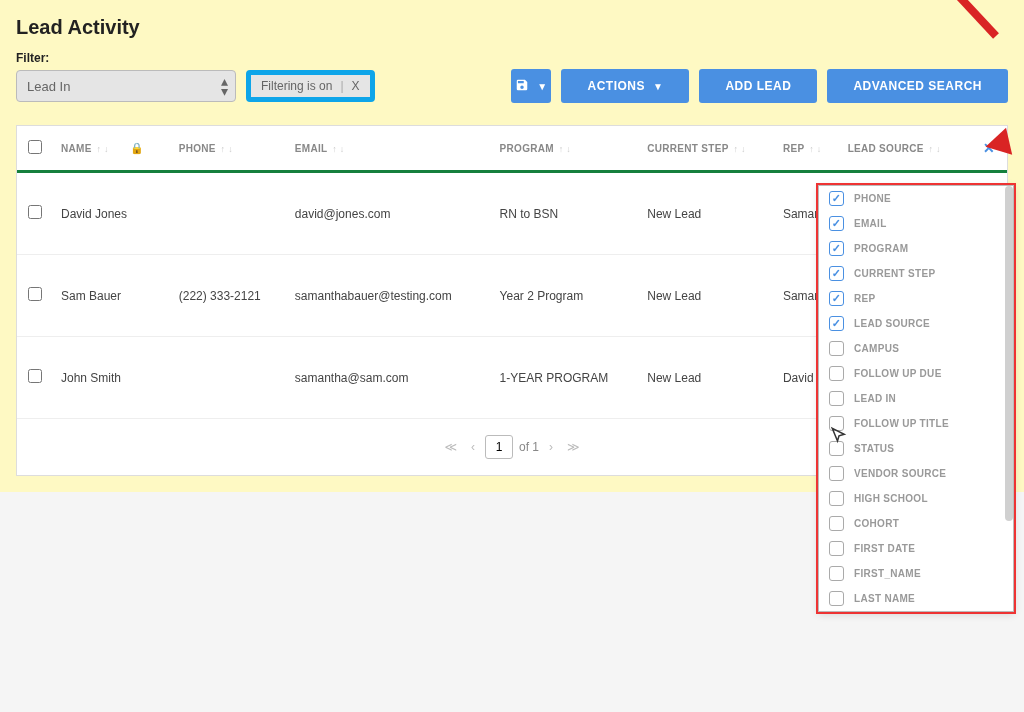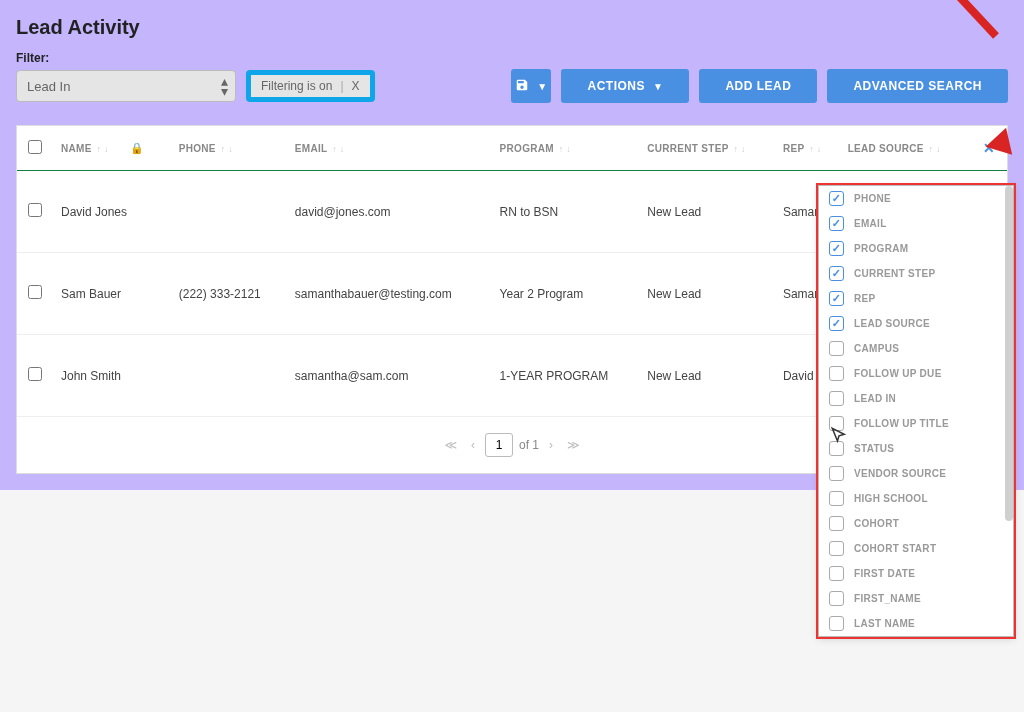--- a/index.html
+++ b/index.html
@@ -1,37 +1,37 @@
 <!DOCTYPE html>
 <html><head>
   <meta charset="utf-8">
   <style>
     * { margin: 0; padding: 0; box-sizing: border-box; }
     body { font-family: Arial, sans-serif; background: #f5f5f5; width: 1024px; height: 712px; overflow: hidden; position: relative; }
     
-    .page { padding: 16px; background: #c4b5fd; }
+    .page { padding: 16px; background: #fef9c3; }
     .page-title { font-size: 20px; font-weight: bold; color: #222; margin-bottom: 12px; }
     .filter-label { font-size: 12px; font-weight: bold; color: #222; margin-bottom: 4px; }
     
     .toolbar { display: flex; align-items: center; gap: 10px; }
     .select-wrap { position: relative; width: 220px; }
     .select-btn { width: 100%; height: 32px; background: #e5e5e5; border: 1px solid #bbb; border-radius: 4px; padding: 0 28px 0 10px; font-size: 13px; text-align: left; cursor: pointer; color: #666; }
     .select-caret { position: absolute; right: 8px; top: 6px; font-size: 14px; color: #666; line-height: 10px; }
     .filtering-pill { display: flex; align-items: center; background: #e5e5e5; border: 5px solid #0ea5e9; border-radius: 4px; height: 32px; padding: 0 10px; font-size: 12px; color: #666; gap: 8px; }
     .filtering-sep { color: #aaa; }
     .filtering-x { cursor: pointer; font-size: 12px; }
     
     .spacer { flex: 1; }
     .btn { background: #4a90e2; color: #fff; border: none; border-radius: 3px; height: 34px; padding: 0 26px; font-size: 12px; font-weight: 600; letter-spacing: 0.5px; cursor: pointer; display: inline-flex; align-items: center; gap: 8px; }
     .btn .caret { font-size: 10px; }
     .btn-icon { width: 40px; padding: 0; justify-content: center; }
     
     .table-container { background: #fff; margin-top: 22px; border: 1px solid #ddd; }
     table { width: 100%; border-collapse: collapse; }
-    thead th { font-size: 10px; color: #888; font-weight: bold; text-align: left; padding: 14px 8px; border-bottom: 1px solid #15803d; vertical-align: middle; letter-spacing: 0.3px; }
+    thead th { font-size: 10px; color: #888; font-weight: bold; text-align: left; padding: 14px 8px; border-bottom: 3px solid #15803d; vertical-align: middle; letter-spacing: 0.3px; }
     thead th .sort { color: #ccc; font-size: 9px; margin-left: 2px; }
     thead th.chk { width: 36px; text-align: center; }
     .lock-icon { color: #bbb; font-size: 11px; }
     .close-col { text-align: right; color: #4a90e2; cursor: pointer; font-size: 14px; font-weight: bold; padding-right: 12px; }
     
     tbody td { font-size: 12px; color: #444; padding: 32px 8px; border-bottom: 1px solid #eee; }
     tbody td.chk { text-align: center; }
     
     input[type="checkbox"].row-cb { width: 14px; height: 14px; cursor: pointer; }
 
@@ -194,24 +194,20 @@
     <div class="col-menu-item">
       <span class="cm-cb"></span>
       <span>HIGH SCHOOL</span>
     </div>
     <div class="col-menu-item">
       <span class="cm-cb"></span>
       <span>COHORT</span>
     </div>
     <div class="col-menu-item">
       <span class="cm-cb"></span>
-      <span>COHORT START</span>
-    </div>
-    <div class="col-menu-item">
-      <span class="cm-cb"></span>
       <span>FIRST DATE</span>
     </div>
     <div class="col-menu-item">
       <span class="cm-cb"></span>
       <span>FIRST_NAME</span>
     </div>
     <div class="col-menu-item">
       <span class="cm-cb"></span>
       <span>LAST NAME</span>
     </div>

